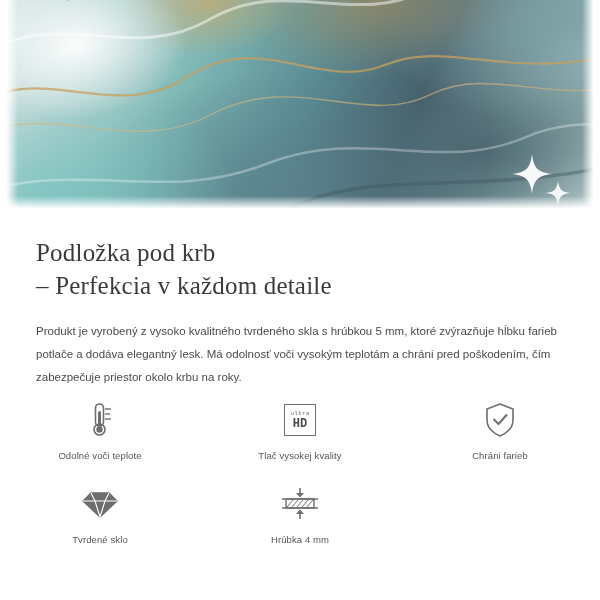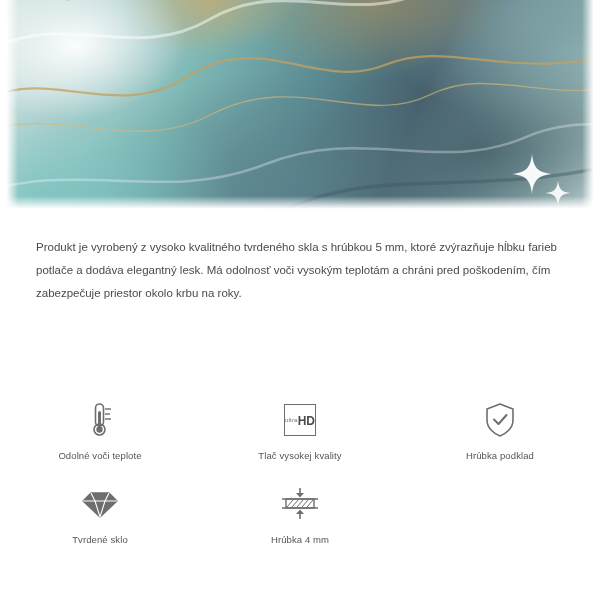--- a/index.html
+++ b/index.html
@@ -149,24 +149,25 @@
     font-size: 9.5px;
     color: #555555;
     text-align: right;
     letter-spacing: 0.1px;
   }
   .ultrahd {
     width: 30px;
     height: 30px;
     border: 1.4px solid #6e6e6e;
     display: flex;
-    flex-direction: row;
+    flex-direction: column;
     align-items: center;
-    justify-content: flex-end;
+    justify-content: center;
     line-height: 1;
+    font-family: Liberation Mono, monospace;
   }
   .ultrahd .u1 {
     font-size: 6px;
     color: #6e6e6e;
     letter-spacing: 0.2px;
   }
   .ultrahd .u2 {
     font-size: 12px;
     font-weight: 700;
     color: #4a4a4a;
@@ -197,20 +198,24 @@
 
     <svg class="sparkle" style="left:508px; top:150px;" width="48" height="48" viewBox="0 0 48 48">
       <path d="M24 4 C25.5 18 30 22.5 44 24 C30 25.5 25.5 30 24 44 C22.5 30 18 25.5 4 24 C18 22.5 22.5 18 24 4 Z" fill="#ffffff" opacity="0.95"></path>
     </svg>
     <svg class="sparkle" style="left:543px; top:178px;" width="30" height="30" viewBox="0 0 48 48">
       <path d="M24 4 C25.5 18 30 22.5 44 24 C30 25.5 25.5 30 24 44 C22.5 30 18 25.5 4 24 C18 22.5 22.5 18 24 4 Z" fill="#ffffff" opacity="0.9"></path>
     </svg>
   </div>
 
   <div class="content">
+    <h1 class="headline">
+      <span>Podložka pod krb</span>
+      <span class="line2">– Perfekcia v každom detaile</span>
+    </h1>
     <p class="paragraph">Produkt je vyrobený z vysoko kvalitného tvrdeného skla s hrúbkou 5 mm, ktoré zvýrazňuje hĺbku farieb potlače a dodáva elegantný lesk. Má odolnosť voči vysokým teplotám a chráni pred poškodením, čím zabezpečuje priestor okolo krbu na roky.</p>
   </div>
 
   <div class="features">
 
     <div class="feature">
       <div class="feature-icon">
         <svg width="34" height="38" viewBox="0 0 34 38">
           <rect x="12.5" y="3" width="8" height="22" rx="4" fill="none" stroke="#6e6e6e" stroke-width="1.6"></rect>
           <circle cx="16.5" cy="28.5" r="5.5" fill="none" stroke="#6e6e6e" stroke-width="1.6"></circle>
@@ -234,21 +239,21 @@
       <div class="feature-label">Tlač vysokej kvality</div>
     </div>
 
     <div class="feature">
       <div class="feature-icon">
         <svg width="34" height="38" viewBox="0 0 34 38">
           <path d="M17 3 L30 8 V19 C30 27 23.5 32.5 17 35 C10.5 32.5 4 27 4 19 V8 Z" fill="none" stroke="#6e6e6e" stroke-width="1.6" stroke-linejoin="round"></path>
           <path d="M11 18.5 L15.5 23 L23.5 14" fill="none" stroke="#6e6e6e" stroke-width="2" stroke-linecap="round" stroke-linejoin="round"></path>
         </svg>
       </div>
-      <div class="feature-label">Hrúbka podklad</div>
+      <div class="feature-label">Chráni farieb</div>
     </div>
 
     <div class="feature">
       <div class="feature-icon">
         <svg width="38" height="34" viewBox="0 0 38 34">
           <path d="M10 6 H28 L36 14 L19 30 L2 14 Z" fill="#6e6e6e" stroke="#6e6e6e" stroke-width="1.4" stroke-linejoin="round"></path>
           <path d="M10 6 L14 14 L19 30 L24 14 L28 6" fill="none" stroke="#ffffff" stroke-width="1.1"></path>
           <path d="M2 14 H36" fill="none" stroke="#ffffff" stroke-width="1.1"></path>
         </svg>
       </div>

